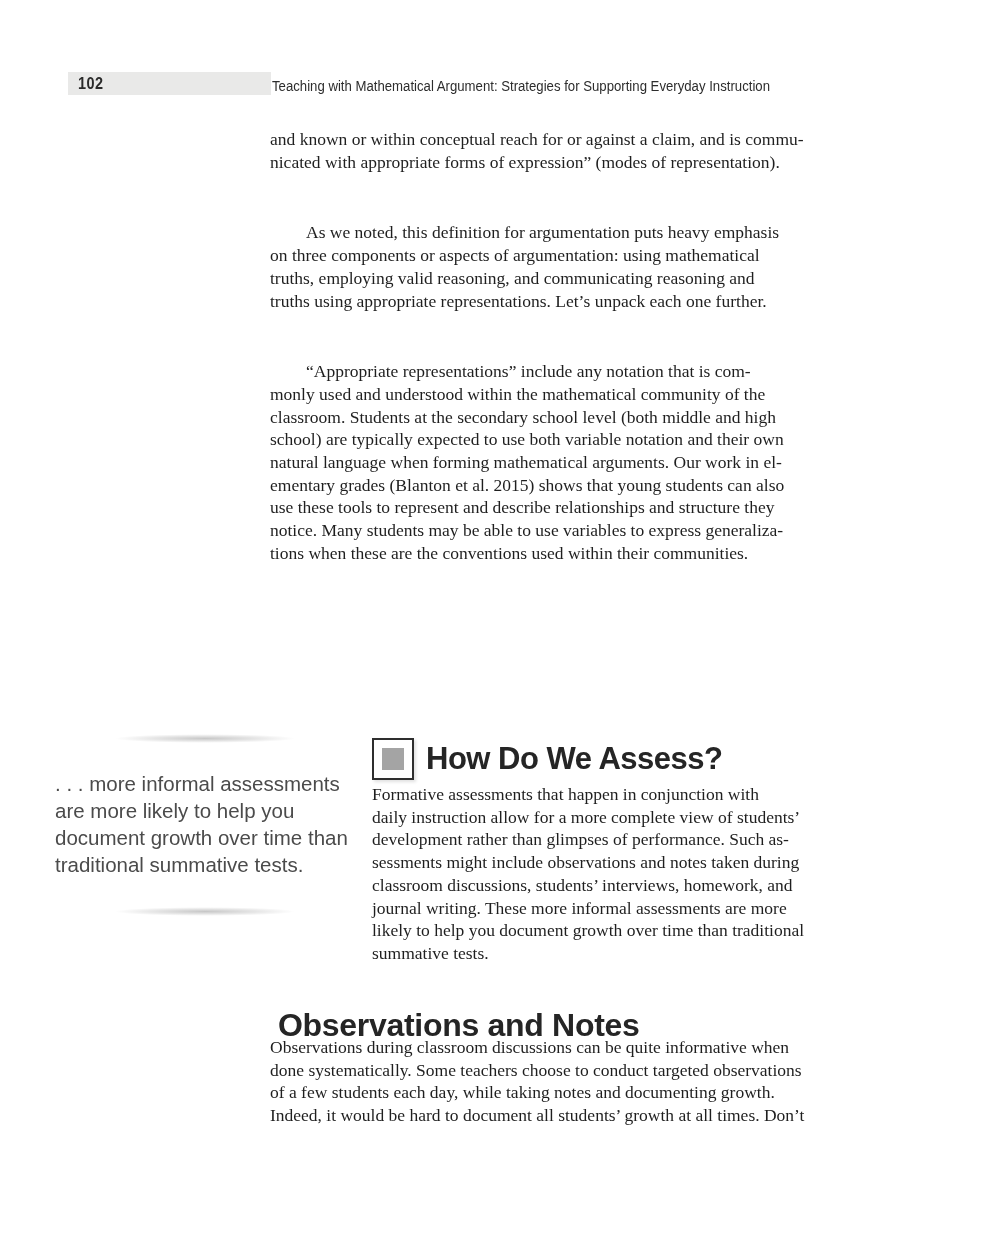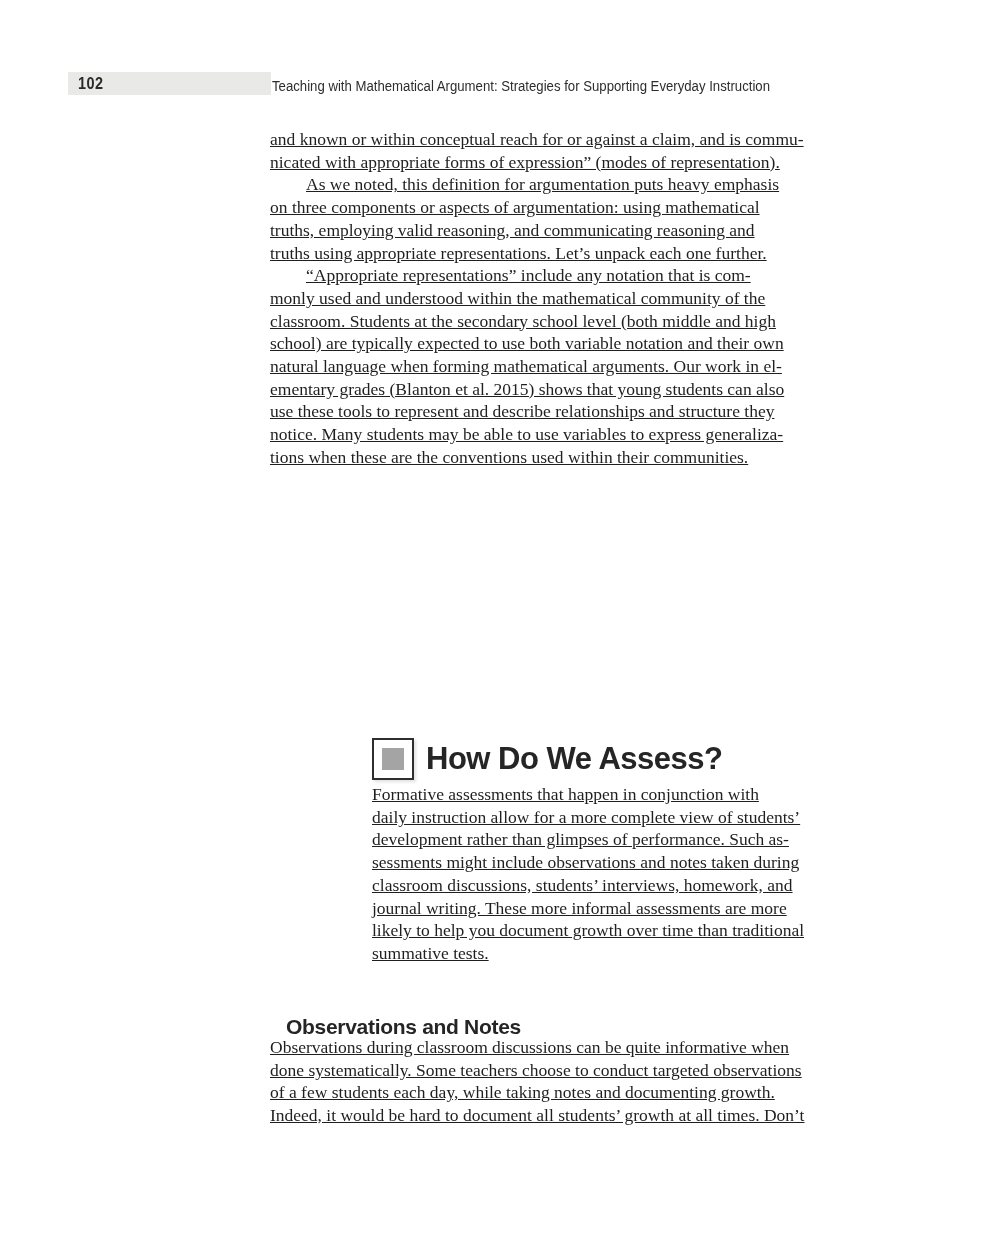--- a/index.html
+++ b/index.html
@@ -48,23 +48,22 @@
     width: 622px;
   }
   p.bodytext {
     margin: 0;
     font-family: "Liberation Serif", serif;
     font-size: 17.5px;
     line-height: 22.7px;
     color: #1f1f1f;
     white-space: pre-line;
     text-align: left;
-    text-decoration: underline;
   }
-  p.bodytext.indent { text-indent: 36px; }
+  p.bodytext.indent { text-indent: 36px; margin-top: 48px; }
   
   .pull-quote-wrap {
     position: absolute;
     left: 52px; top: 733px;
     width: 305px;
   }
   .pq-shadow {
     height: 11px;
     width: 250px;
     margin: 0 auto;
@@ -108,24 +107,24 @@
   }
   .assess-paragraph {
     position: absolute;
     left: 372px; top: 783px;
     width: 505px;
   }
   
   h2.obs-title {
     position: absolute;
     left: 270px; top: 999px;
-    margin: 16px;
+    margin: 8px;
     font-family: "Liberation Sans", sans-serif;
     font-weight: 700;
-    font-size: 21px;
+    font-size: 32px;
     letter-spacing: -0.3px;
     color: #252525;
     white-space: nowrap;
   }
   .obs-paragraph {
     position: absolute;
     left: 270px; top: 1036px;
     width: 632px;
   }
 </style>
@@ -150,20 +149,28 @@
 monly used and understood within the mathematical community of the
 classroom. Students at the secondary school level (both middle and high
 school) are typically expected to use both variable notation and their own
 natural language when forming mathematical arguments. Our work in el-
 ementary grades (Blanton et al. 2015) shows that young students can also
 use these tools to represent and describe relationships and structure they
 notice. Many students may be able to use variables to express generaliza-
 tions when these are the conventions used within their communities.</p>
   </div>
 
+  <aside class="pull-quote-wrap">
+    <div class="pq-shadow top"></div>
+    <div class="pq-text">. . . more informal assessments
+are more likely to help you
+document growth over time than
+traditional summative tests.</div>
+    <div class="pq-shadow bottom"></div>
+  </aside>
 
   <div class="assess-head">
     <span class="icon-box">
       <span class="icon-fill"></span>
     </span>
     <h1 class="assess-title">How Do We Assess?</h1>
   </div>
   <div class="assess-paragraph">
     <p class="bodytext">Formative assessments that happen in conjunction with
 daily instruction allow for a more complete view of students’

